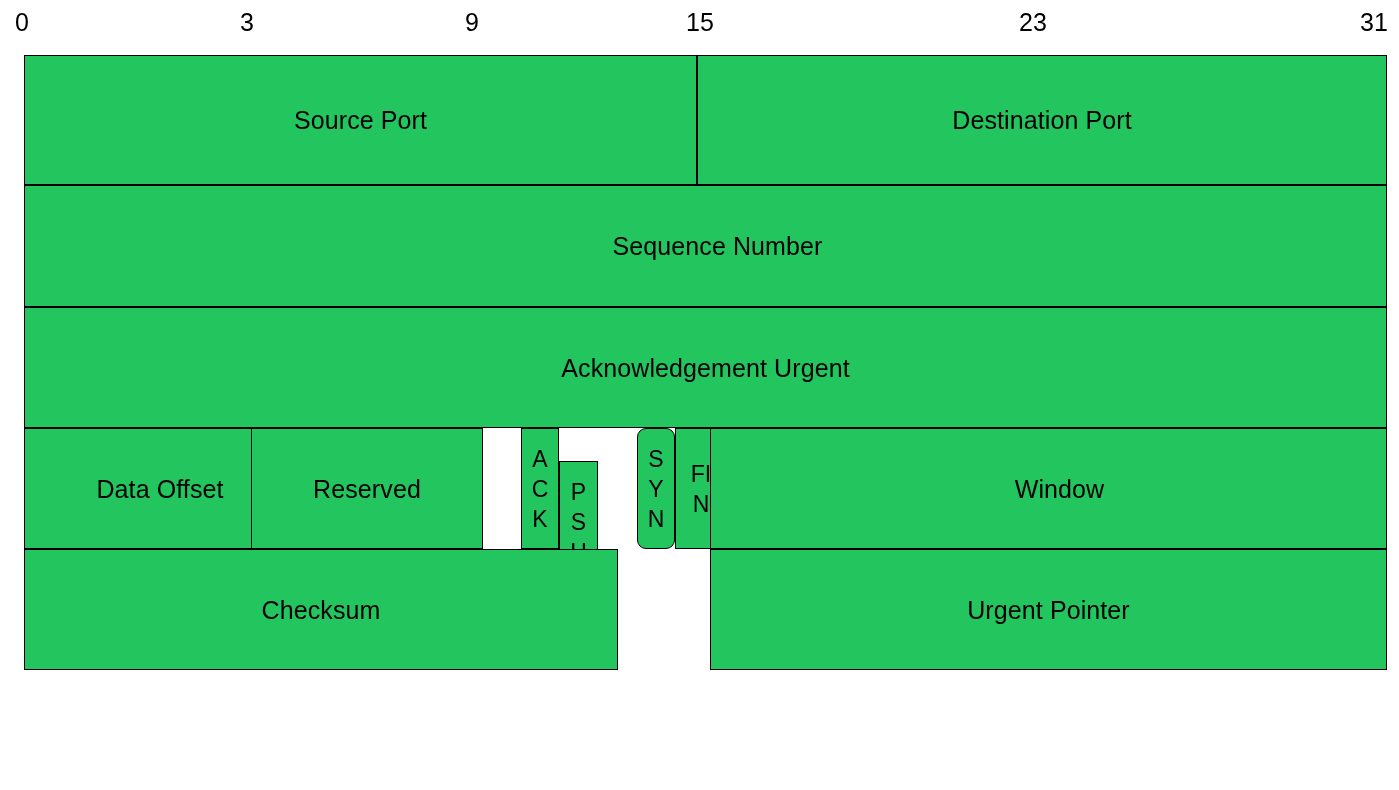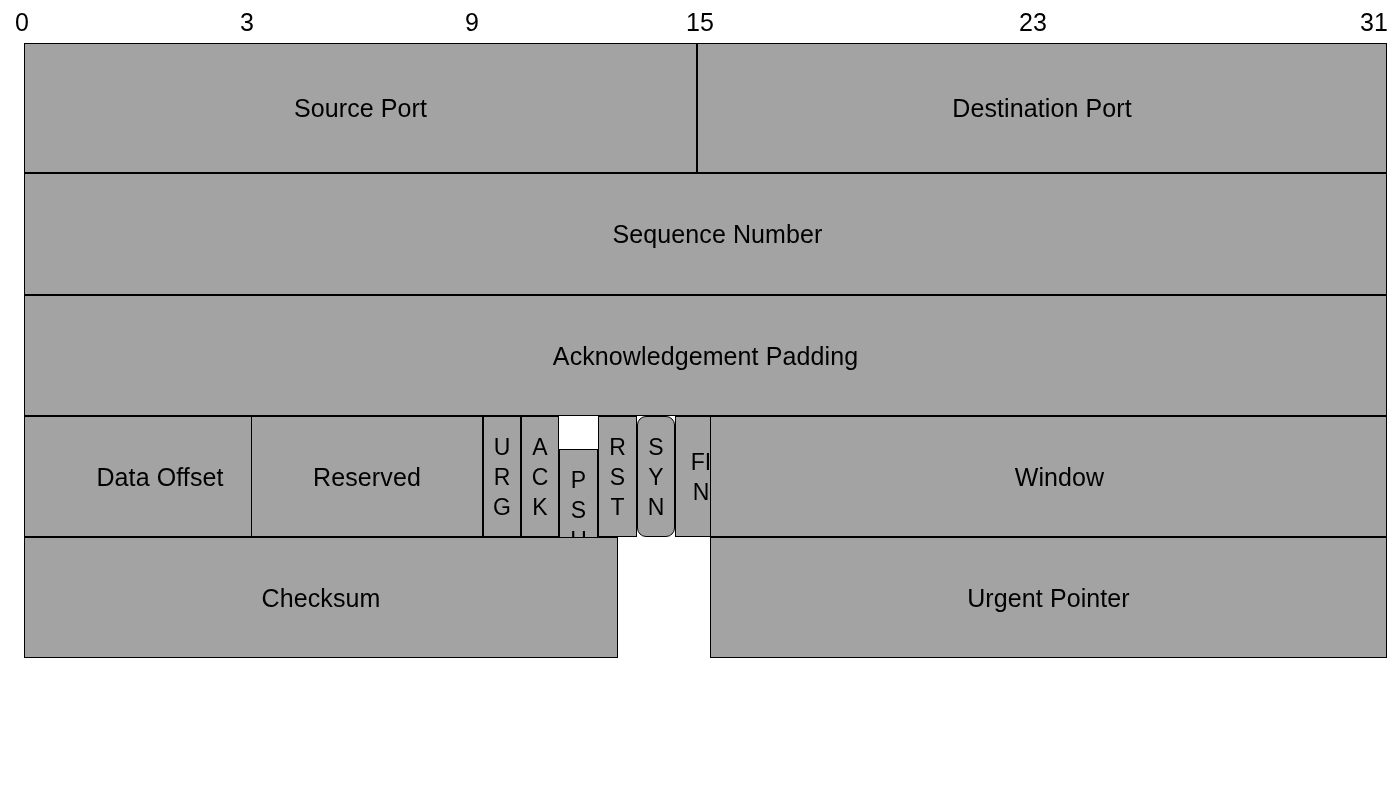--- a/index.html
+++ b/index.html
@@ -46,25 +46,25 @@
     width: 1363px;   
     height: 735px;   
   }
   .hdr-row {
     position: absolute;
     left: 0;
     width: 100%;
   }
   .hdr-cell {
     position: absolute;
-    top: 0;
+    top: 12px;
     height: 100%;
     box-sizing: border-box;
     border: 1px solid #000000;
-    background: #a3a3a3;
+    background: #22c55e;
     display: flex;
     align-items: center;
     justify-content: center;
     margin-left: -1px;
     margin-top: -1px;
   }
   .hdr-cell + .hdr-cell { }
   .cell-label {
     font-size: 25px;
     line-height: 30px;
@@ -107,41 +107,35 @@
           <span class="cell-label">Destination Port</span>
         </div>
       </div>
       <div class="hdr-row" style="top: 130px; height: 122px;">
         <div class="hdr-cell" style="left: 0px; width: 1363px; padding-left: 24px;">
           <span class="cell-label">Sequence Number</span>
         </div>
       </div>
       <div class="hdr-row" style="top: 252px; height: 121px;">
         <div class="hdr-cell" style="left: 0px; width: 1363px;">
-          <span class="cell-label">Acknowledgement Padding</span>
+          <span class="cell-label">Acknowledgement Urgent</span>
         </div>
       </div>
       <div class="hdr-row" style="top: 373px; height: 121px;">
         <div class="hdr-cell" style="left: 0px; width: 272px;">
           <span class="cell-label">Data Offset</span>
         </div>
         <div class="hdr-cell" style="left: 227px; width: 232px;">
           <span class="cell-label">Reserved</span>
         </div>
-        <div class="hdr-cell flag-cell" style="left: 459px; width: 38px;">
-          <span class="cell-label">URG</span>
-        </div>
         <div class="hdr-cell flag-cell" style="left: 497px; width: 38px;">
           <span class="cell-label">ACK</span>
         </div>
         <div class="hdr-cell flag-cell" style="left: 535px; width: 39px; margin-top: 32px;">
           <span class="cell-label">PSH</span>
-        </div>
-        <div class="hdr-cell flag-cell" style="left: 574px; width: 39px;">
-          <span class="cell-label">RST</span>
         </div>
         <div class="hdr-cell flag-cell" style="left: 613px; width: 38px; border-radius: 9px;">
           <span class="cell-label">SYN</span>
         </div>
         <div class="hdr-cell flag-cell" style="left: 651px; width: 52px;">
           <span class="cell-label">FIN</span>
         </div>
         <div class="hdr-cell" style="left: 686px; width: 677px; padding-left: 22px;">
           <span class="cell-label">Window</span>
         </div>

